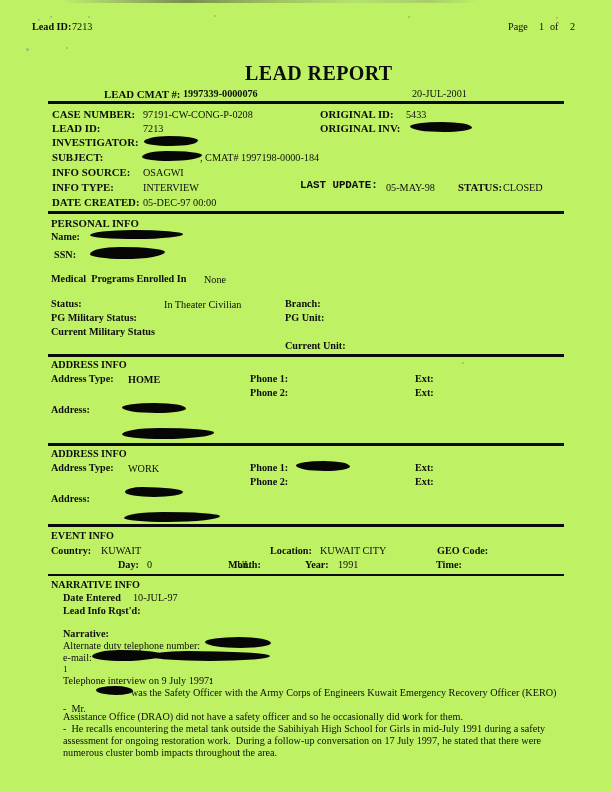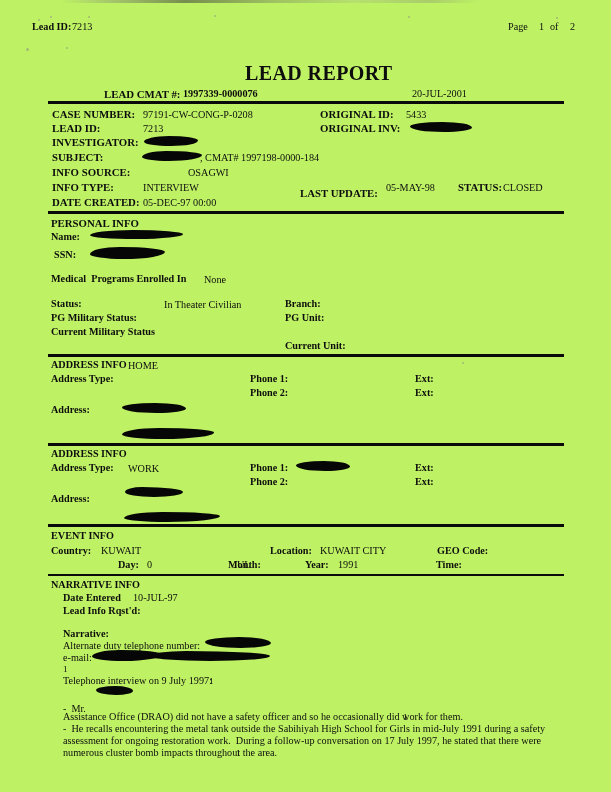--- a/index.html
+++ b/index.html
@@ -111,25 +111,25 @@
   <div class="redact r2" style="left:410px; top:122px; width:62px; height:10px;"></div>
 
   <span class="t sz11 b" style="left:52px; top:137px;">INVESTIGATOR:</span>
   <div class="redact" style="left:144px; top:136px; width:54px; height:10px;"></div>
 
   <span class="t sz11 b" style="left:52px; top:152px;">SUBJECT:</span>
   <div class="redact r3" style="left:142px; top:151px; width:60px; height:10px;"></div>
   <span class="t sz10" style="left:200px; top:153px;">, CMAT# 1997198-0000-184</span>
 
   <span class="t sz11 b" style="left:52px; top:167px;">INFO SOURCE:</span>
-  <span class="t sz10" style="left:143px; top:168px;margin-left:45px;">OSAGWI</span>
+  <span class="t sz10" style="left:143px; top:168px;">OSAGWI</span>
 
   <span class="t sz11 b" style="left:52px; top:182px;">INFO TYPE:</span>
   <span class="t sz10" style="left:143px; top:183px;">INTERVIEW</span>
-  <span class="t sz11 b" style="left:300px; top:188px;">LAST UPDATE:</span>
+  <span class="t sz11 b" style="left:300px; top:180px;font-family:Liberation Mono, monospace;">LAST UPDATE:</span>
   <span class="t sz10" style="left:386px; top:183px;">05-MAY-98</span>
   <span class="t sz11 b" style="left:458px; top:182px;">STATUS:</span>
   <span class="t sz10" style="left:503px; top:183px;text-align:center;">CLOSED</span>
 
   <span class="t sz11 b" style="left:52px; top:197px;">DATE CREATED:</span>
   <span class="t sz10" style="left:143px; top:198px;">05-DEC-97 00:00</span>
 
   <div class="rule rule-thick" style="top:211px;"></div>
 
   <span class="t sz11 b" style="left:51px; top:218px;">PERSONAL INFO</span>
@@ -149,21 +149,21 @@
   <span class="t sz10 b" style="left:51px; top:313px;">PG Military Status:</span>
   <span class="t sz10 b" style="left:285px; top:313px;">PG Unit:</span>
 
   <span class="t sz10 b" style="left:51px; top:327px;">Current Military Status</span>
   <span class="t sz10 b" style="left:285px; top:341px;">Current Unit:</span>
 
   <div class="rule rule-thick" style="top:354px;"></div>
 
   <span class="t sz10 b" style="left:51px; top:360px;">ADDRESS INFO</span>
   <span class="t sz10 b" style="left:51px; top:374px;">Address Type:</span>
-  <span class="t sz10" style="left:128px; top:361px;">HOME</span>
+  <span class="t sz10" style="left:128px; top:375px;font-weight:bold;">HOME</span>
   <span class="t sz10 b" style="left:250px; top:374px;">Phone 1:</span>
   <span class="t sz10 b" style="left:415px; top:374px;">Ext:</span>
   <span class="t sz10 b" style="left:250px; top:388px;">Phone 2:</span>
   <span class="t sz10 b" style="left:415px; top:388px;">Ext:</span>
 
   <span class="t sz10 b" style="left:51px; top:405px;">Address:</span>
   <div class="redact r2" style="left:122px; top:403px; width:64px; height:10px;"></div>
   <div class="redact r3" style="left:122px; top:428px; width:92px; height:11px;"></div>
 
   <div class="rule rule-thick" style="top:443px;"></div>
@@ -214,20 +214,21 @@
   <div class="redact r3" style="left:92px; top:650px; width:70px; height:11px;"></div>
   <div class="redact r4" style="left:150px; top:651px; width:120px; height:10px;"></div>
 
   <span class="t sz9" style="left:63px; top:665px;">1</span>
 
   <span class="t sz10" style="left:63px; top:676px;">Telephone interview on 9 July 1997:</span>
   <span class="t sz9" style="left:209px; top:677px;">1</span>
 
   <span class="t sz10" style="left:63px; top:688px;margin-top:16px;">-  Mr.</span>
   <div class="redact r2" style="left:96px; top:686px; width:37px; height:9px;"></div>
+  <span class="t sz10" style="left:131px; top:688px;">was the Safety Officer with the Army Corps of Engineers Kuwait Emergency Recovery Officer (KERO)</span>
   <span class="t sz10" style="left:63px; top:712px;">Assistance Office (DRAO) did not have a safety officer and so he occasionally did work for them.</span>
   <span class="t sz9" style="left:403px; top:713px;">1</span>
 
   <span class="t sz10" style="left:63px; top:724px;">-  He recalls encountering the metal tank outside the Sabihiyah High School for Girls in mid-July 1991 during a safety</span>
   <span class="t sz10" style="left:63px; top:736px;">assessment for ongoing restoration work.  During a follow-up conversation on 17 July 1997, he stated that there were</span>
   <span class="t sz10" style="left:63px; top:748px;">numerous cluster bomb impacts throughout the area.</span>
   <span class="t sz9" style="left:236px; top:749px;">1</span>
 
 </div>
 

